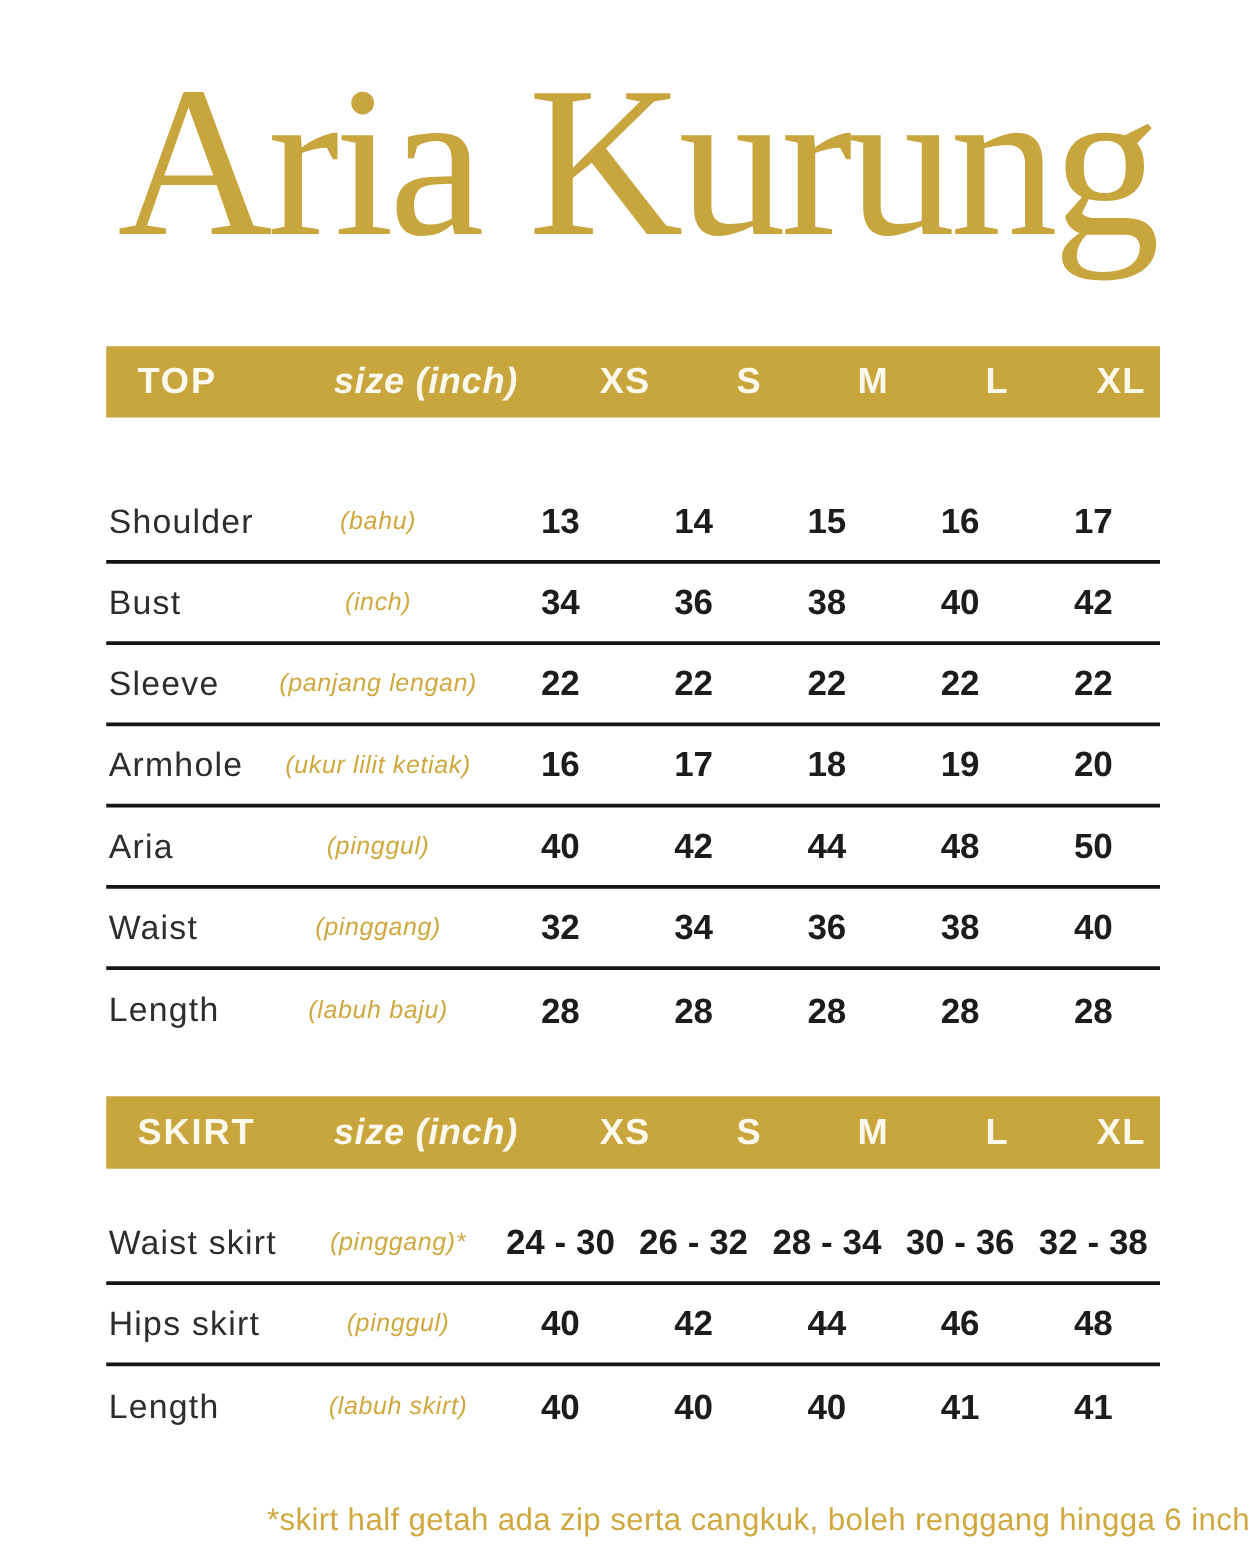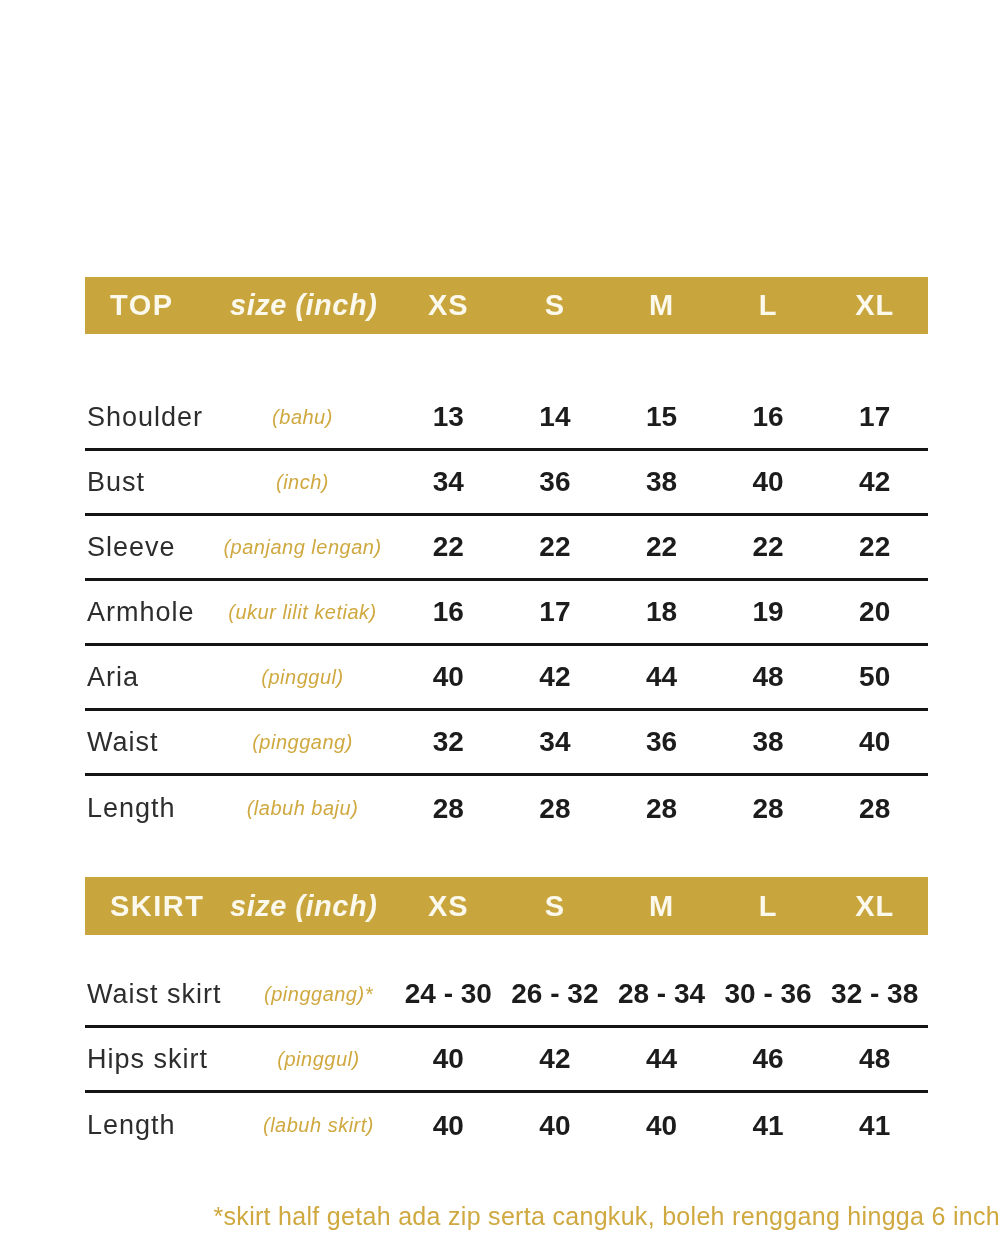--- a/index.html
+++ b/index.html
@@ -32,21 +32,21 @@
   .size-table { position:absolute; left:85px; width:843px; }
   .size-table.top   { top:277px; }
   .size-table.skirt { top:877px; }
 
   .bar {
     display:grid;
     grid-template-columns:125px 185px repeat(5, 1fr);
     align-items:center;
     background:var(--gold);
     color:var(--bar-text);
-    font-weight:700; font-size:29px;
+    font-weight:700; font-size:29px;gap:37px;
   }
   .size-table.top   .bar { height:57px; }
   .size-table.skirt .bar { height:58px; }
   .bar .section-label { padding-left:25px; letter-spacing:1.5px; }
   .bar .size-label    { font-style:italic; padding-left:20px; letter-spacing:0.5px; }
   .bar .size-cell     { text-align:center; letter-spacing:1px; }
 
   .size-table.top   .rows { padding-top:20px;margin-top:32px; }
   .size-table.skirt .rows { padding-top:28px; }
 
@@ -84,20 +84,21 @@
     font-size:25px; font-weight:400;
     color:var(--gold-light); letter-spacing:0.3px;margin-top:24px;
   }
 </style>
 </head>
 <body>
 
 <div class="page" style="--gold: #C9A53E; --gold-light: #CFA83F; --bar-text: #FBF8EC; --text-dark: #2D2D2D; --value-dark: #1C1C1C; --line: #151515;">
 
 
+  <h1 class="title">Aria Kurung</h1>
 
   <section class="size-table top">
     <div class="bar">
         <div class="section-label">TOP</div>
         <div class="size-label">size (inch)</div>
         <div class="size-cell">XS</div>
         <div class="size-cell">S</div>
         <div class="size-cell">M</div>
         <div class="size-cell">L</div>
         <div class="size-cell">XL</div>

